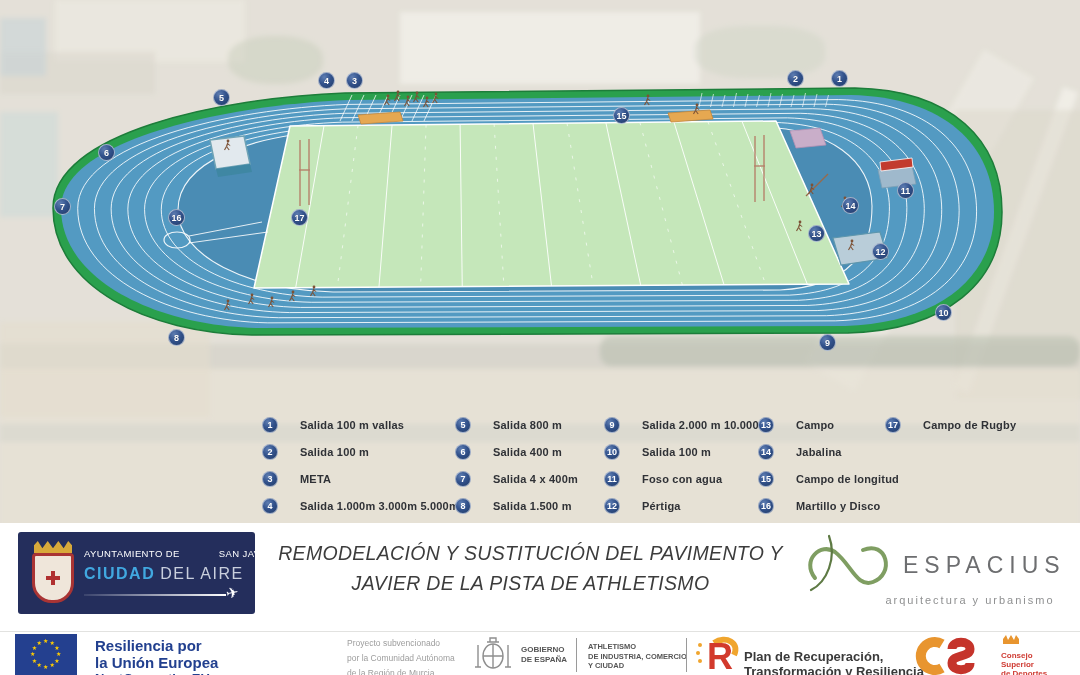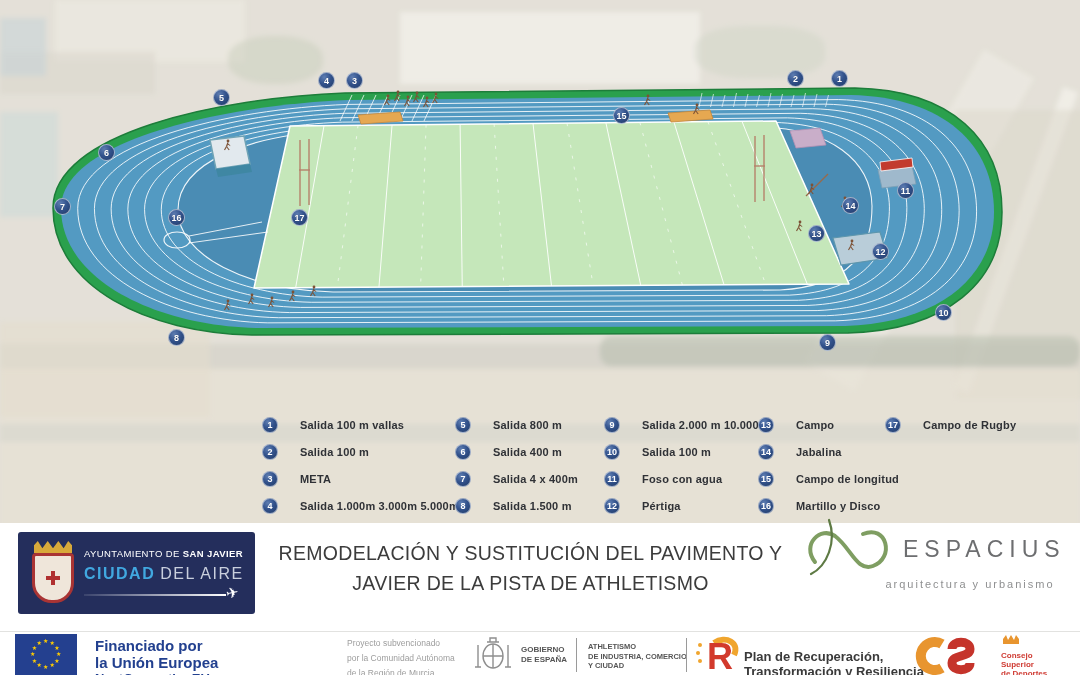--- a/index.html
+++ b/index.html
@@ -40,34 +40,34 @@
   #sj .crest{position:absolute;left:12px;top:9px;width:46px;height:64px;}
   #sj .crown{position:absolute;left:4px;top:0;width:38px;height:12px;background:#d8a93a;
     clip-path:polygon(0 100%,0 35%,10% 0,22% 60%,36% 0,50% 60%,64% 0,78% 60%,90% 0,100% 35%,100% 100%);}
   #sj .shield{position:absolute;left:2px;top:12px;width:42px;height:50px;background:#efe6da;
     border:3px solid #a93434;border-radius:4px 4px 20px 20px;}
   #sj .shield i{position:absolute;left:50%;top:50%;width:14px;height:14px;margin:-7px 0 0 -7px;
     background:
       linear-gradient(#b03030,#b03030) 50% 0/4px 14px no-repeat,
       linear-gradient(#b03030,#b03030) 0 50%/14px 4px no-repeat;}
   #sj .t1{position:absolute;left:66px;top:16px;font-size:9.5px;letter-spacing:.4px;color:#fff;white-space:nowrap;}
-  #sj .t1 b{font-weight:700;}
+  #sj .t1 b{font-weight:400;margin-left:36px;}
   #sj .t2{position:absolute;left:66px;top:33px;font-size:16px;font-weight:700;letter-spacing:1.5px;white-space:nowrap;}
   #sj .t2 .blue{color:#41a8e0;}
   #sj .t2 .rest{color:#c9cfdd;font-weight:400;margin-left:5px;}
   #sj .contrail{position:absolute;left:66px;top:62px;width:142px;height:2px;
     background:linear-gradient(to right, rgba(255,255,255,.1), #fff);}
   #sj .plane{position:absolute;left:208px;top:52px;color:#fff;font-size:15px;transform:rotate(-12deg);}
 
   
   #main-title{position:absolute;left:263px;top:538px;width:535px;text-align:center;color:#3c3c3c;
-    font-size:19.5px;line-height:30px;letter-spacing:.3px;}
-
-  
-  #espacius{position:absolute;left:800px;top:512px;width:270px;height:90px;}
+    font-size:19.5px;line-height:30px;letter-spacing:.3px;font-style:italic;}
+
+  
+  #espacius{position:absolute;left:800px;top:528px;width:270px;height:90px;}
   #espacius svg{position:absolute;left:5px;top:4px;}
   #espacius .name{position:absolute;left:103px;top:24px;font-size:23px;letter-spacing:6px;color:#6d6e70;}
   #espacius .tag{position:absolute;left:60px;top:66px;width:220px;text-align:center;
     font-size:11px;letter-spacing:2px;color:#8f9091;}
 
   
   .eu-flag{position:absolute;left:15px;top:634px;width:62px;height:41px;background:#24408f;}
   .eu-star{position:absolute;color:#ffcc00;font-size:6px;line-height:6px;}
   .eu-text{position:absolute;left:95px;top:637px;color:#22408f;font-weight:700;font-size:15px;line-height:17px;white-space:nowrap;}
   .eu-ng{position:absolute;left:95px;top:671px;color:#22408f;font-weight:700;font-size:13px;white-space:nowrap;}
@@ -402,21 +402,21 @@
       <span class="eu-star" style="left: 39.2583px; top: 23.5px;">★</span>
       <span class="eu-star" style="left: 34.5px; top: 28.2583px;">★</span>
       <span class="eu-star" style="left: 28px; top: 30px;">★</span>
       <span class="eu-star" style="left: 21.5px; top: 28.2583px;">★</span>
       <span class="eu-star" style="left: 16.7417px; top: 23.5px;">★</span>
       <span class="eu-star" style="left: 15px; top: 17px;">★</span>
       <span class="eu-star" style="left: 16.7417px; top: 10.5px;">★</span>
       <span class="eu-star" style="left: 21.5px; top: 5.74167px;">★</span>
     </div>
   <div class="eu-text">
-    <div>Financiado por</div>
+    <div>Resiliencia por</div>
     <div>la Unión Europea</div>
   </div>
   <div class="eu-ng">NextGenerationEU</div>
 
 
   <div class="grant">
     <div>Proyecto subvencionado</div>
     <div>por la Comunidad Autónoma</div>
     <div>de la Región de Murcia</div>
   </div>

